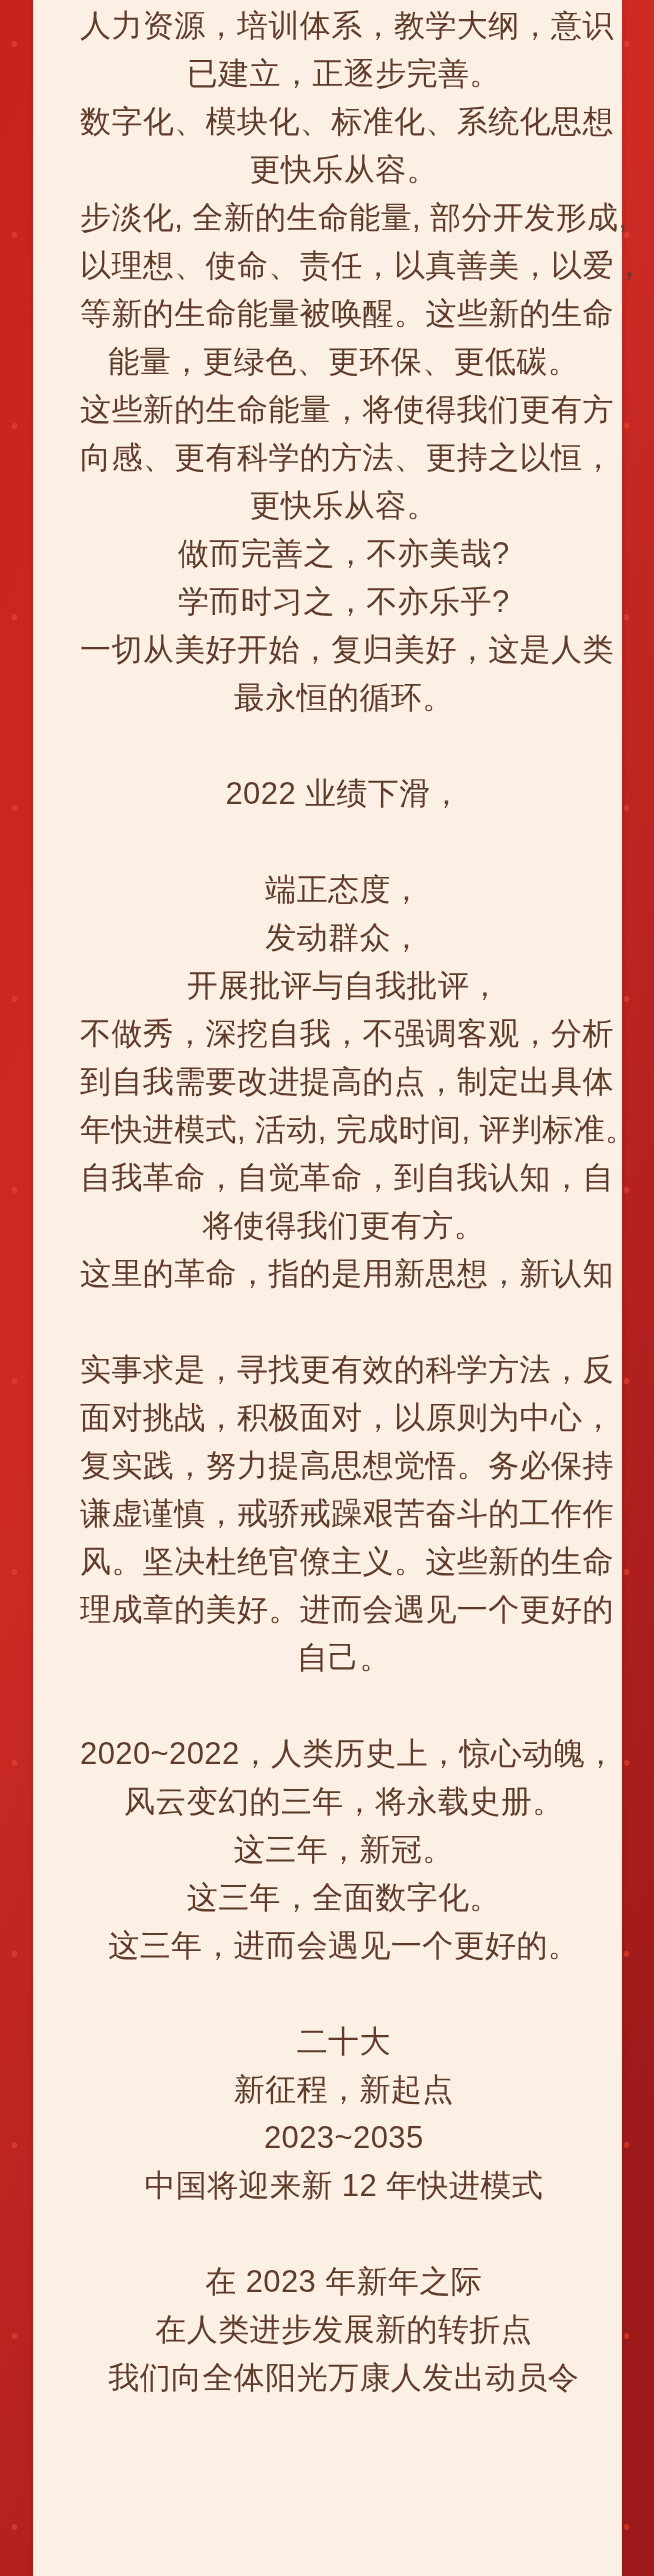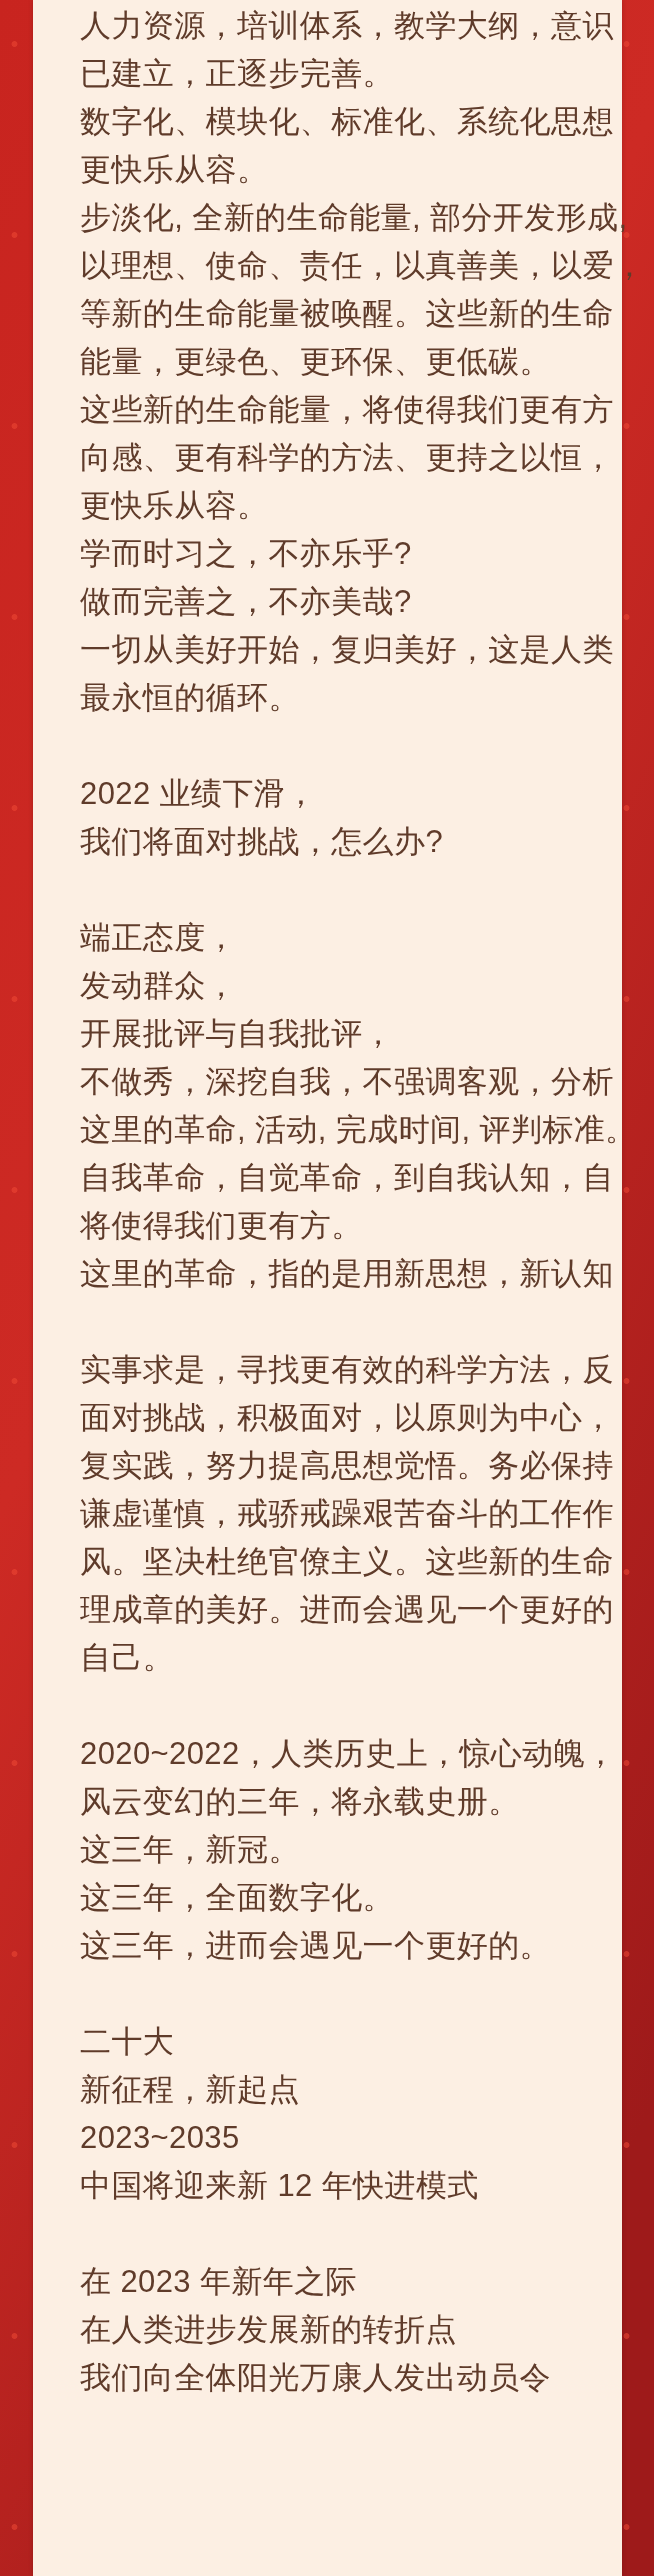--- a/index.html
+++ b/index.html
@@ -31,20 +31,21 @@
     position:absolute;
     left:33px;
     top:0;
     width:589px;
     height:2576px;
     background:var(--panel);
     box-shadow:0 0 4.4px rgba(60,0,0,.25);
   }
   .text-flow{
     padding:1.5px 14.5px 0 47px;
+    text-align:center;
   }
   .line{
     height:48px;
     line-height:48px;
     font-size:31px;
     color:var(--ink);
     white-space:pre;
     letter-spacing:0.4px;
   }
   .line.blank{height:48px;}
@@ -59,33 +60,33 @@
         <div class="line">已建立，正逐步完善。</div>
         <div class="line">数字化、模块化、标准化、系统化思想</div>
         <div class="line">更快乐从容。</div>
         <div class="line">步淡化, 全新的生命能量, 部分开发形成,</div>
         <div class="line">以理想、使命、责任，以真善美，以爱，</div>
         <div class="line">等新的生命能量被唤醒。这些新的生命</div>
         <div class="line">能量，更绿色、更环保、更低碳。</div>
         <div class="line">这些新的生命能量，将使得我们更有方</div>
         <div class="line">向感、更有科学的方法、更持之以恒，</div>
         <div class="line">更快乐从容。</div>
+        <div class="line">做而完善之，不亦美哉?</div>
         <div class="line">学而时习之，不亦乐乎?</div>
-        <div class="line">做而完善之，不亦美哉?</div>
         <div class="line">一切从美好开始，复归美好，这是人类</div>
         <div class="line">最永恒的循环。</div>
         <div class="line blank"></div>
         <div class="line">2022 业绩下滑，</div>
-        <div class="line">我们将面对挑战，怎么办?</div>
         <div class="line blank"></div>
         <div class="line">端正态度，</div>
         <div class="line">发动群众，</div>
         <div class="line">开展批评与自我批评，</div>
         <div class="line">不做秀，深挖自我，不强调客观，分析</div>
-        <div class="line">这里的革命, 活动, 完成时间, 评判标准。</div>
+        <div class="line">到自我需要改进提高的点，制定出具体</div>
+        <div class="line">年快进模式, 活动, 完成时间, 评判标准。</div>
         <div class="line">自我革命，自觉革命，到自我认知，自</div>
         <div class="line">将使得我们更有方。</div>
         <div class="line">这里的革命，指的是用新思想，新认知</div>
         <div class="line blank"></div>
         <div class="line">实事求是，寻找更有效的科学方法，反</div>
         <div class="line">面对挑战，积极面对，以原则为中心，</div>
         <div class="line">复实践，努力提高思想觉悟。务必保持</div>
         <div class="line">谦虚谨慎，戒骄戒躁艰苦奋斗的工作作</div>
         <div class="line">风。坚决杜绝官僚主义。这些新的生命</div>
         <div class="line">理成章的美好。进而会遇见一个更好的</div>

